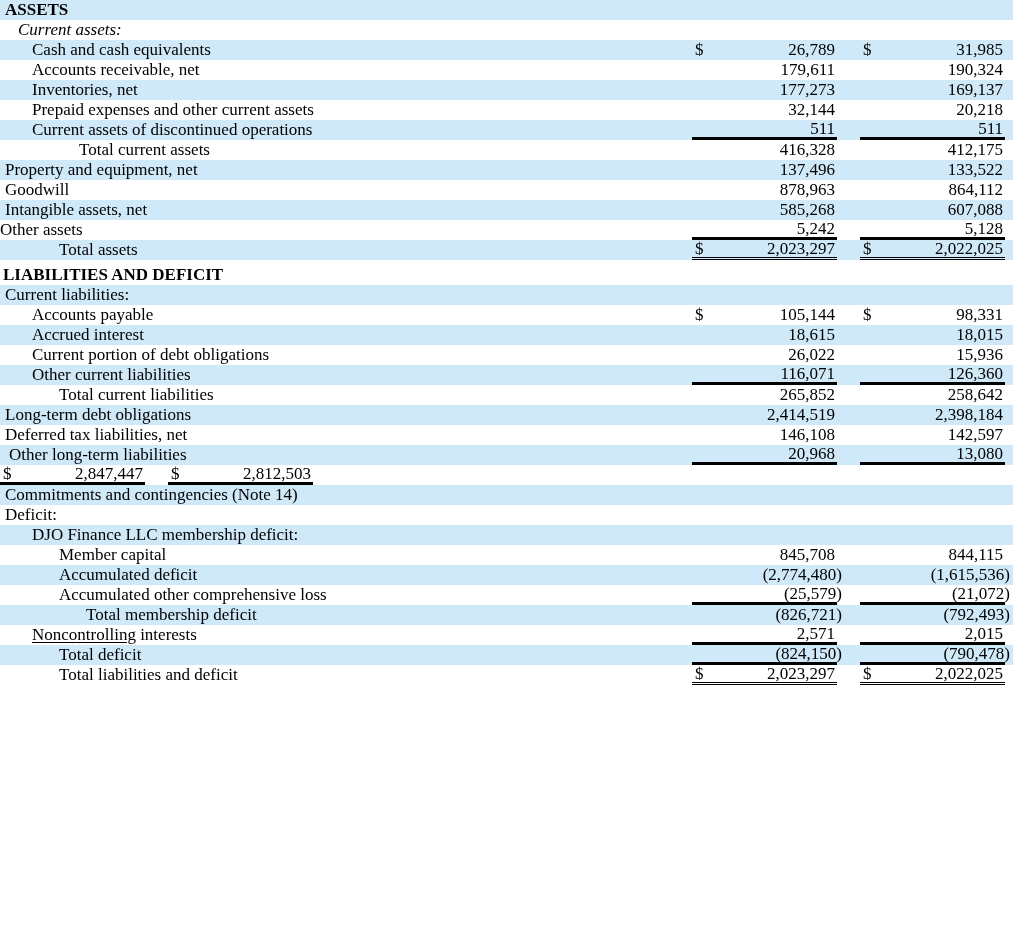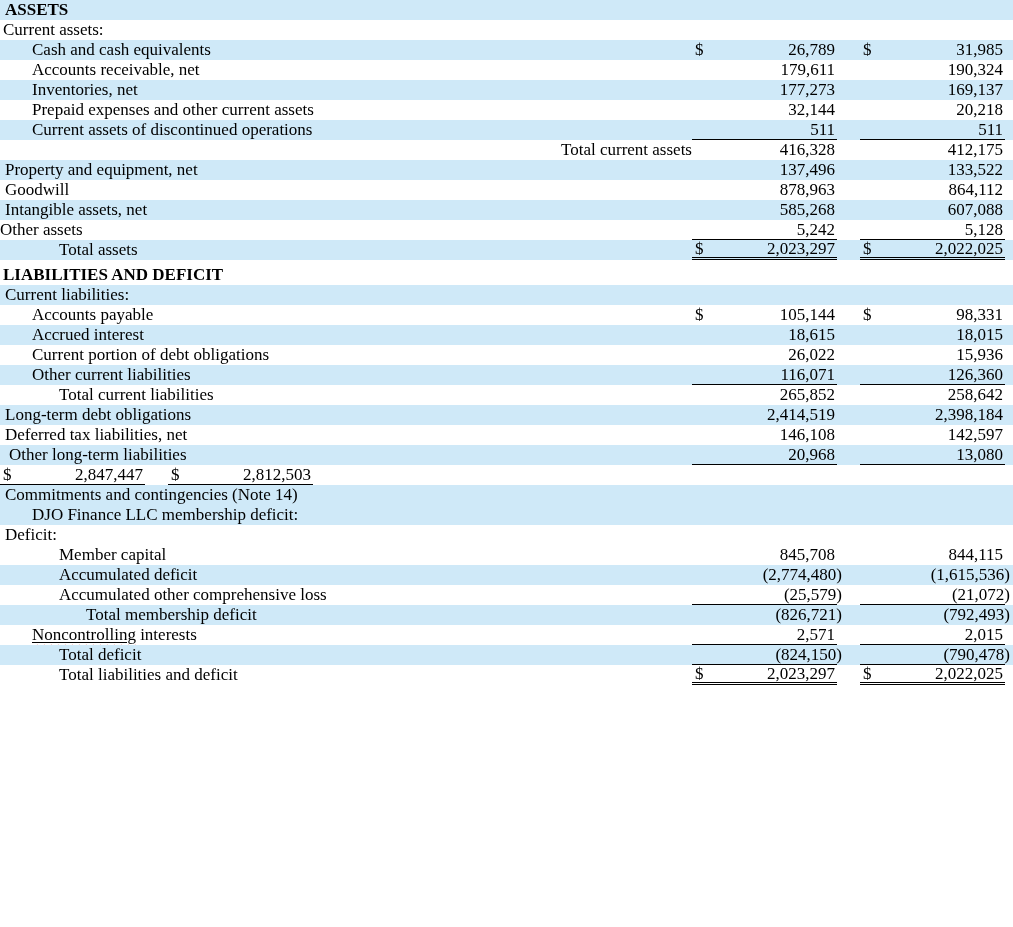--- a/index.html
+++ b/index.html
@@ -51,21 +51,21 @@
   .cell {
     width: 145px;
     height: 100%;
     display: flex;
     align-items: center;
     justify-content: space-between;
     padding: 0 2px 0 3px;
     flex: 0 0 auto;
   }
   .cell.c2 { margin-left: 23px; }
-  .cell.u-single { border-bottom: 1px solid #000000; }
+  .cell.u-single { border-bottom: 3px solid #000000; }
   .cell.u-double { border-bottom: 3px double #000; }
   .dollar { text-align: left; }
   .val { margin-left: auto; text-align: right; white-space: nowrap; }
   .val.neg { margin-right: -7px; }
 
   
   .spellerr {
     text-decoration: underline wavy #e3302a;
     text-decoration-thickness: 1px;
     text-underline-offset: 4px;
@@ -82,21 +82,21 @@
 <div class="sheet">
 
 
   <div id="rows">
       <div class="row shaded bold">
         <div class="label" style="padding-left: 5px;">ASSETS</div>
         <div class="cell c1"></div>
         <div class="cell c2"></div>
       </div>
       <div class="row">
-        <div class="label" style="padding-left: 3px;">Current assets:</div>
+        <div class="label" style="padding-left: 18px; font-style: italic;">Current assets:</div>
         <div class="cell c1"></div>
         <div class="cell c2"></div>
       </div>
       <div class="row shaded">
         <div class="label" style="padding-left: 32px;">Cash and cash equivalents</div>
         <div class="cell c1">
           <span class="dollar">$</span>
           <span class="val">26,789</span>
         </div>
         <div class="cell c2">
@@ -134,21 +134,21 @@
       <div class="row shaded">
         <div class="label" style="padding-left: 32px;">Current assets of discontinued operations</div>
         <div class="cell c1 u-single">
           <span class="val">511</span>
         </div>
         <div class="cell c2 u-single">
           <span class="val">511</span>
         </div>
       </div>
       <div class="row">
-        <div class="label" style="padding-left: 54px; text-align: right;">Total current assets</div>
+        <div class="label" style="padding-left: 79px;">Total current assets</div>
         <div class="cell c1">
           <span class="val">416,328</span>
         </div>
         <div class="cell c2">
           <span class="val">412,175</span>
         </div>
       </div>
       <div class="row shaded">
         <div class="label" style="padding-left: 5px;">Property and equipment, net</div>
         <div class="cell c1">
@@ -288,27 +288,27 @@
         <div class="cell c2 u-single">
           <span class="dollar">$</span>
           <span class="val">2,812,503</span>
         </div>
       </div>
       <div class="row shaded">
         <div class="label" style="padding-left: 5px;">Commitments and contingencies (Note 14)</div>
         <div class="cell c1"></div>
         <div class="cell c2"></div>
       </div>
+      <div class="row">
+        <div class="label" style="padding-left: 5px;">Deficit:</div>
+        <div class="cell c1"></div>
+        <div class="cell c2"></div>
+      </div>
       <div class="row shaded">
         <div class="label" style="padding-left: 32px;">DJO Finance LLC membership deficit:</div>
-        <div class="cell c1"></div>
-        <div class="cell c2"></div>
-      </div>
-      <div class="row">
-        <div class="label" style="padding-left: 5px;">Deficit:</div>
         <div class="cell c1"></div>
         <div class="cell c2"></div>
       </div>
       <div class="row">
         <div class="label" style="padding-left: 59px;">Member capital</div>
         <div class="cell c1">
           <span class="val">845,708</span>
         </div>
         <div class="cell c2">
           <span class="val">844,115</span>

